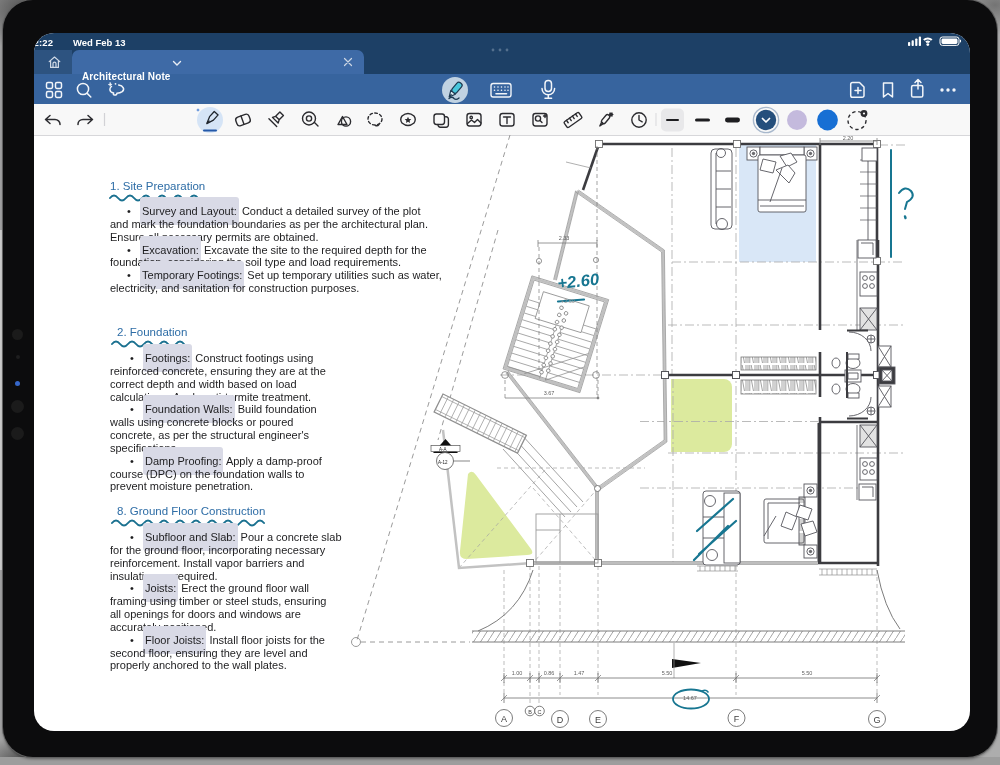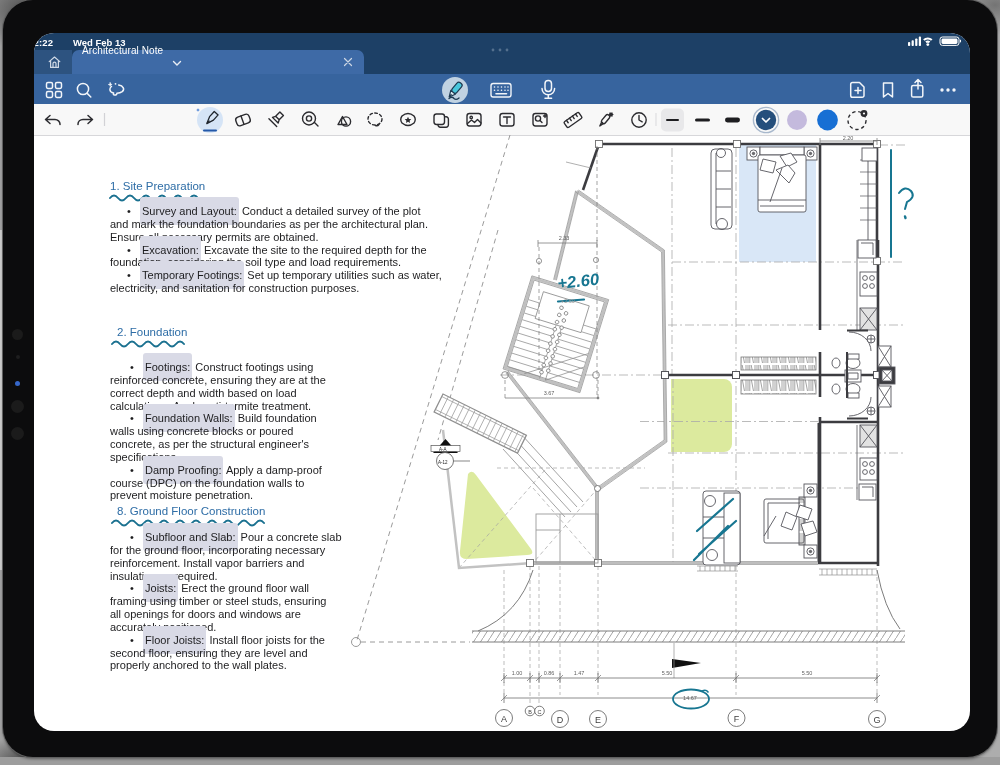--- a/index.html
+++ b/index.html
@@ -57,21 +57,21 @@
       <circle cx="19.8" cy="9.6" r="1.4"></circle>
     </g>
     <rect x="32" y="2" width="19" height="8.4" rx="2.4" fill="none" stroke="#fff" stroke-width="1"></rect>
     <rect x="33.5" y="3.5" width="16" height="5.4" rx="1.4" fill="#fff"></rect>
     <path d="M52 4.5 v3.2 a1.7 1.7 0 0 0 0,-3.2 z" fill="#fff"></path>
   </svg>
 
   <svg class="abs" style="left:47px;top:55px" width="15" height="15" viewBox="0 0 15 15">
     <path d="M2.2 6.6 L7.5 2 L12.8 6.6 M3.6 5.8 V12.4 H11.4 V5.8 M6 12.4 V8.6 a1.5 1.5 0 0 1 3 0 V12.4" fill="none" stroke="#cfd9e6" stroke-width="1.2" stroke-linecap="round" stroke-linejoin="round"></path>
   </svg>
-  <div class="abs" style="left:82px;top:45px;color:#fff;font-size:10px;letter-spacing:.1px;font-weight:normal">Architectural Note</div>
+  <div class="abs" style="left:82px;top:71px;color:#fff;font-size:10px;letter-spacing:.1px;font-weight:bold">Architectural Note</div>
   <svg class="abs" style="left:172px;top:60px" width="10" height="7" viewBox="0 0 10 7">
         <path d="M1.5 1.5 L5 5 L8.5 1.5" fill="none" stroke="#e8edf4" stroke-width="1.4" stroke-linecap="round"></path>
       </svg>
   <svg class="abs" style="left:343px;top:57px" width="10" height="10" viewBox="0 0 10 10">
         <path d="M1.5 1.5 L8.5 8.5 M8.5 1.5 L1.5 8.5" stroke="#ccd6e4" stroke-width="1.2" stroke-linecap="round"></path>
       </svg>
 
   <svg class="abs" style="left:34px;top:74px" width="936" height="30" viewBox="0 0 936 30">
     <g stroke="#f2f5f9" fill="none" stroke-width="1.5" stroke-linecap="round" stroke-linejoin="round">
 
@@ -230,21 +230,21 @@
     <span style="margin-left:17px">•</span>&nbsp;&nbsp; <span class="hl">Excavation:</span> Excavate the site to the required depth for the<br>
     foundation, considering the soil type and load requirements.<br>
     <span style="margin-left:17px">•</span>&nbsp;&nbsp; <span class="hl">Temporary Footings:</span> Set up temporary utilities such as water,<br>
     electricity, and sanitation for construction purposes.
   </div>
 
   <div class="abs hd" style="left:117px;top:326px">2. Foundation</div>
   <svg class="abs" style="left:110px;top:338px" width="80" height="10" viewBox="0 0 80 10">
     <path d="M2 6 q4 -5 8 0 q4 5 8 0 q4 -5 8 0 q4 5 8 0 q4 -5 8 0 q4 5 8 0 q4 -5 8 0 q4 5 8 0 q4 -5 8 0" fill="none" stroke="#1b7190" stroke-width="2" stroke-linecap="round"></path>
   </svg>
-  <div class="abs body" style="left:110px;top:361px;width:260px">
+  <div class="abs body" style="left:110px;top:352px;width:260px">
     <span style="margin-left:20px">•</span>&nbsp;&nbsp; <span class="hl">Footings:</span> Construct footings using<br>
     reinforced concrete, ensuring they are at the<br>
     correct depth and width based on load<br>
     calculations. Apply anti-termite treatment.<br>
     <span style="margin-left:20px">•</span>&nbsp;&nbsp; <span class="hl">Foundation Walls:</span> Build foundation<br>
     walls using concrete blocks or poured<br>
     concrete, as per the structural engineer's<br>
     specifications.<br>
     <span style="margin-left:20px">•</span>&nbsp;&nbsp; <span class="hl">Damp Proofing:</span> Apply a damp-proof<br>
     course (DPC) on the foundation walls to<br>

